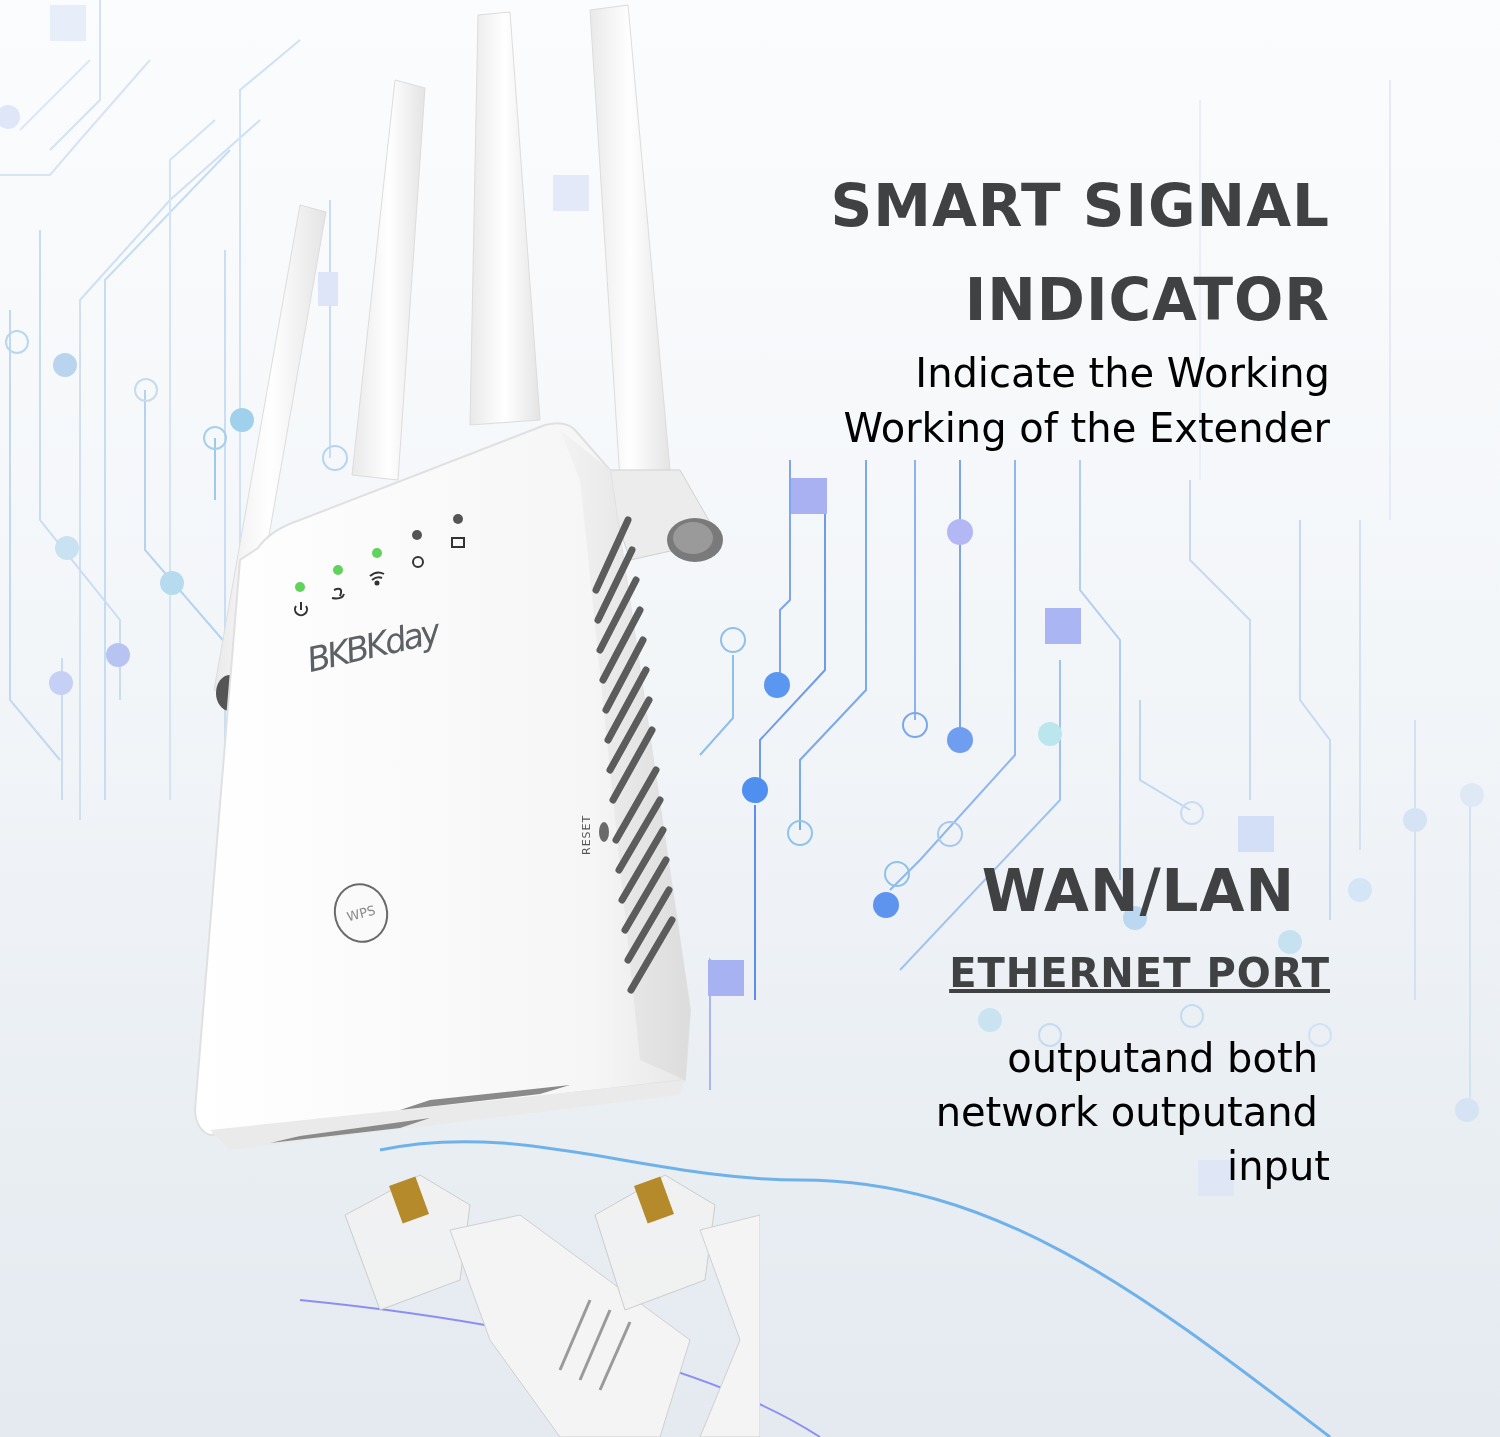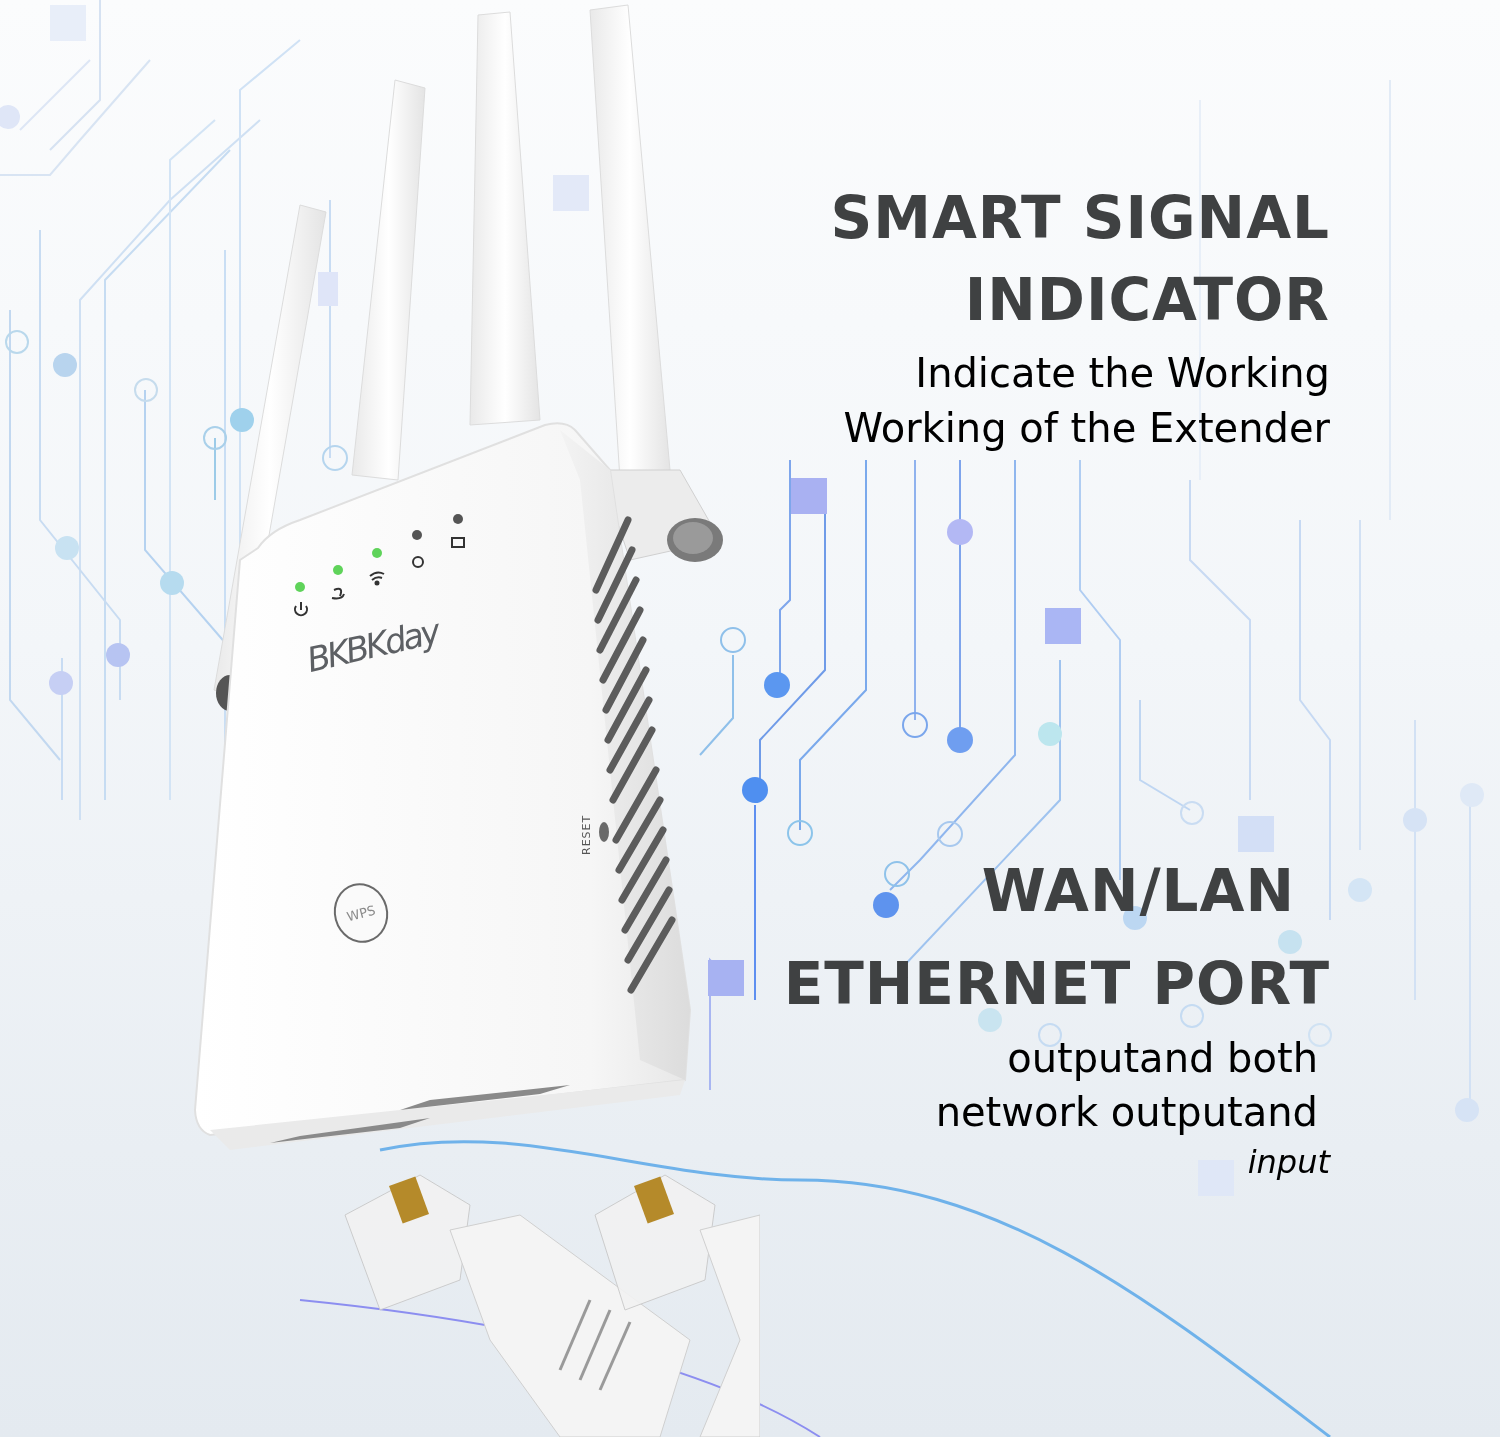--- a/index.html
+++ b/index.html
@@ -196,22 +196,22 @@
     <path d="M700,1230 L760,1215 L760,1437 L700,1437 L740,1340 Z" fill="#f4f4f4" stroke="#cfcfcf"></path>
   </g>
 </svg>
 
 <div class="brand">BKBKday</div>
 <div class="wps">
     <span>WPS</span>
   </div>
 <div class="reset">RESET</div>
 
-<div class="headline" style="top:184px; font-size:58px;">SMART SIGNAL</div>
+<div class="headline" style="top:172px; font-size:58px;">SMART SIGNAL</div>
 <div class="headline" style="top:266px; font-size:58px;text-align:center;">INDICATOR</div>
 <div class="sub" style="top:350px; font-size:40px;">Indicate the Working</div>
 <div class="sub" style="top:405px; font-size:40px;">Working of the Extender</div>
 
 <div class="headline" style="top:857px; right:205px; font-size:58px;">WAN/LAN</div>
-<div class="headline" style="top:950px; font-size:58px;">ETHERNET PORT</div>
+<div class="headline" style="top:950px; font-size:40px;text-decoration:underline;">ETHERNET PORT</div>
 <div class="sub" style="top:1035px; right:182px; font-size:40px;">outputand both</div>
 <div class="sub" style="top:1089px; right:182px; font-size:40px;margin-left:48px;">network outputand</div>
-<div class="sub" style="top:1143px; font-size:32px;font-style:italic;">input</div>
+<div class="sub" style="top:1143px; font-size:40px;">input</div>
 
 </body></html>

